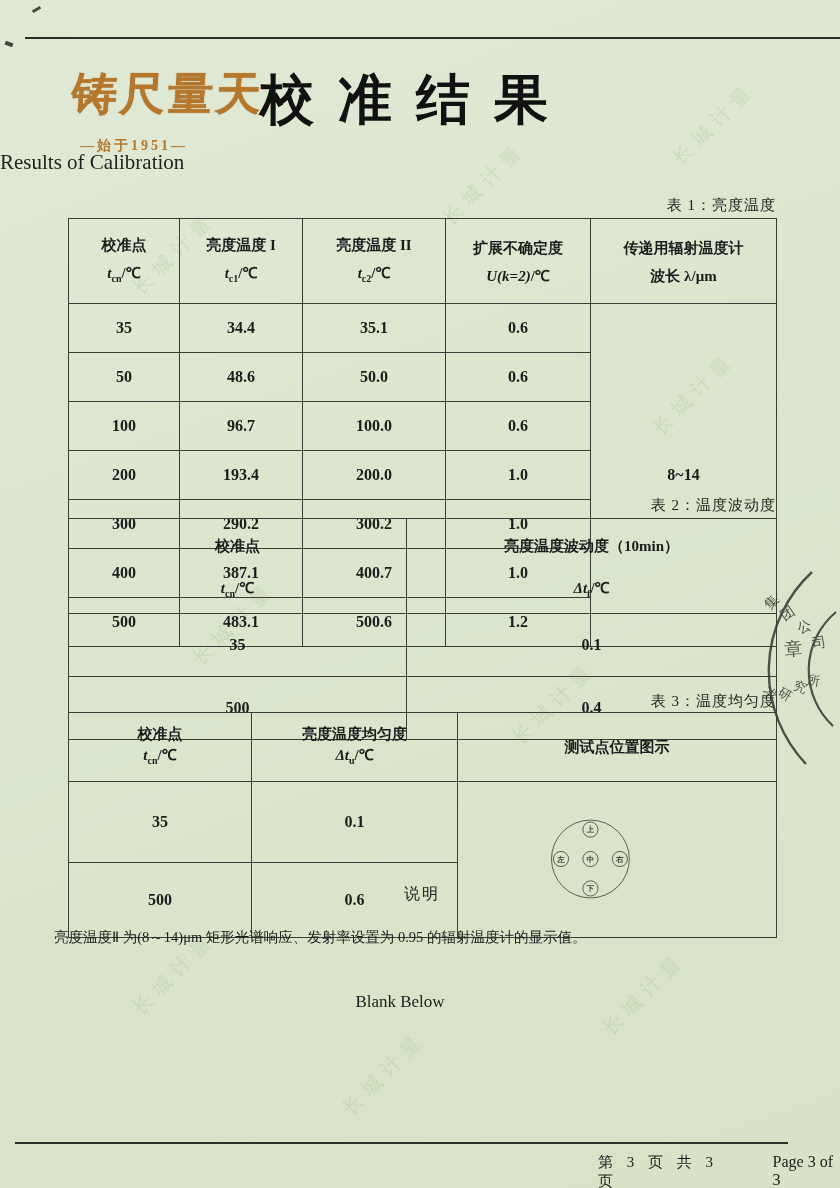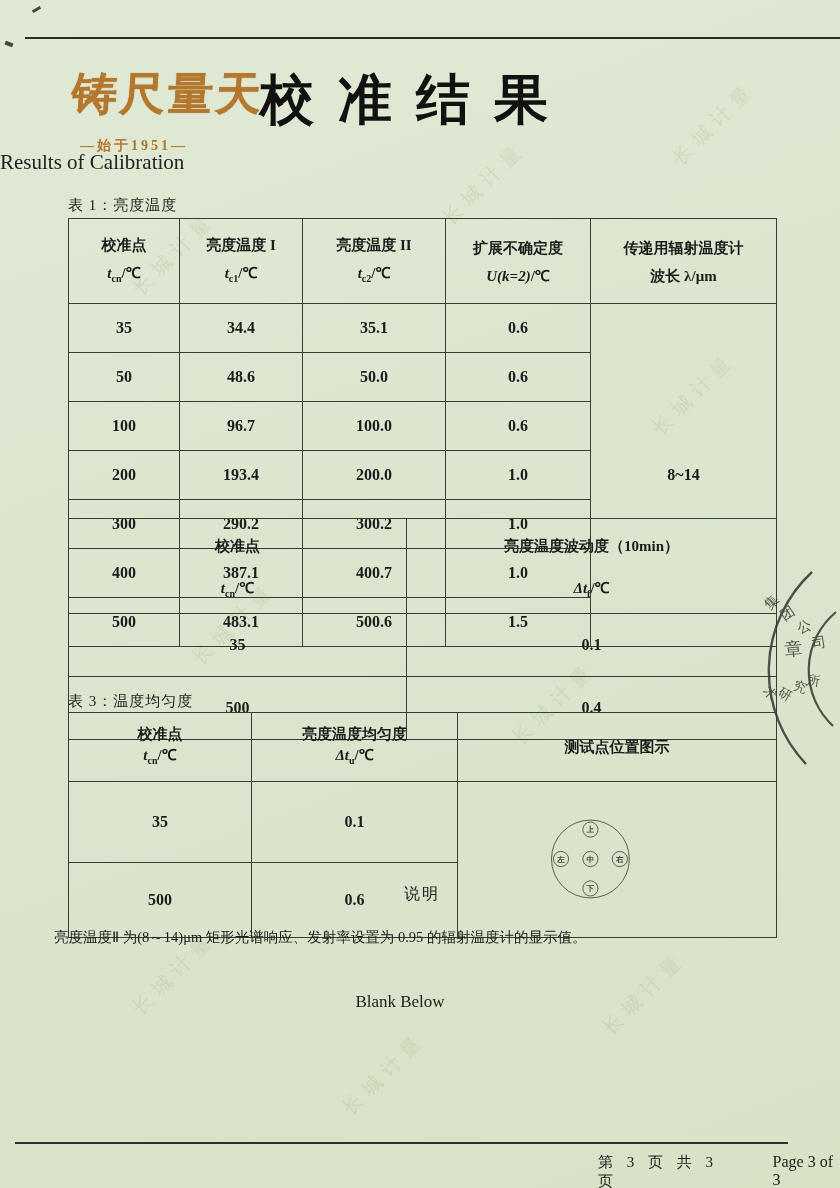--- a/index.html
+++ b/index.html
@@ -20,21 +20,21 @@
   .head-rule{top:37px;left:25px;width:815px;height:2px;background:#2b2b28;}
   .pen-mark{position:absolute;background:#44463f;}
   
   .logo-main{top:64px;left:72px;font-size:45px;font-weight:bold;color:#b5772b;
              letter-spacing:3px;transform:skewX(-4deg);text-shadow:0 0 1px #a06820;}
   .logo-sub{top:137px;left:80px;font-size:14px;color:#b5772b;letter-spacing:3px;font-weight:bold;}
   .doc-title{top:64px;left:260px;font-size:54px;font-weight:bold;letter-spacing:24px;
              font-family:"Liberation Sans",sans-serif;color:#111;white-space:nowrap;}
   .doc-subtitle{top:150px;left:0;width:806px;text-align:left;font-size:21px;color:#222;font-family:Liberation Serif, serif;}
   
-  .tbl-caption{left:68px;width:708px;text-align:left;font-size:15px;color:#1e1e1c;letter-spacing:1px;}
+  .tbl-caption{left:68px;width:708px;text-align:right;font-size:15px;color:#1e1e1c;letter-spacing:1px;}
   
   table.doc{border-collapse:collapse;table-layout:fixed;position:absolute;left:68px;
             background:transparent;}
   table.doc th,table.doc td{border:1.5px solid #3c3c36;text-align:center;vertical-align:middle;
             padding:9px;font-weight:bold;overflow:hidden;}
   .h-line1{font-size:15px;line-height:20px;}
   .h-sym{font-size:15px;line-height:20px;}
   .h-sym i{font-style:italic;}
   .h-sym sub{font-size:10px;}
   td.val{font-size:16px;}
@@ -154,25 +154,26 @@
     <tr>
       <td class="val">400</td>
       <td class="val">387.1</td>
       <td class="val">400.7</td>
       <td class="val">1.0</td>
     </tr>
     <tr>
       <td class="val">500</td>
       <td class="val">483.1</td>
       <td class="val">500.6</td>
-      <td class="val">1.5</td>
+      <td class="val">1.2</td>
     </tr>
   </tbody>
     </table>
 
+  <div class="abs tbl-caption" style="top:496px;">表 2：温度波动度</div>
   <table class="doc" id="table2" style="top:518px;width:708px;">
     <colgroup>
         <col style="width:338px">
         <col style="width:370px">
       </colgroup>
     <tbody>
         <tr>
       <th>
         <div class="h-line1">校准点</div>
         <div class="h-sym"><i>t</i><sub>cn</sub><span>/℃</span></div>

